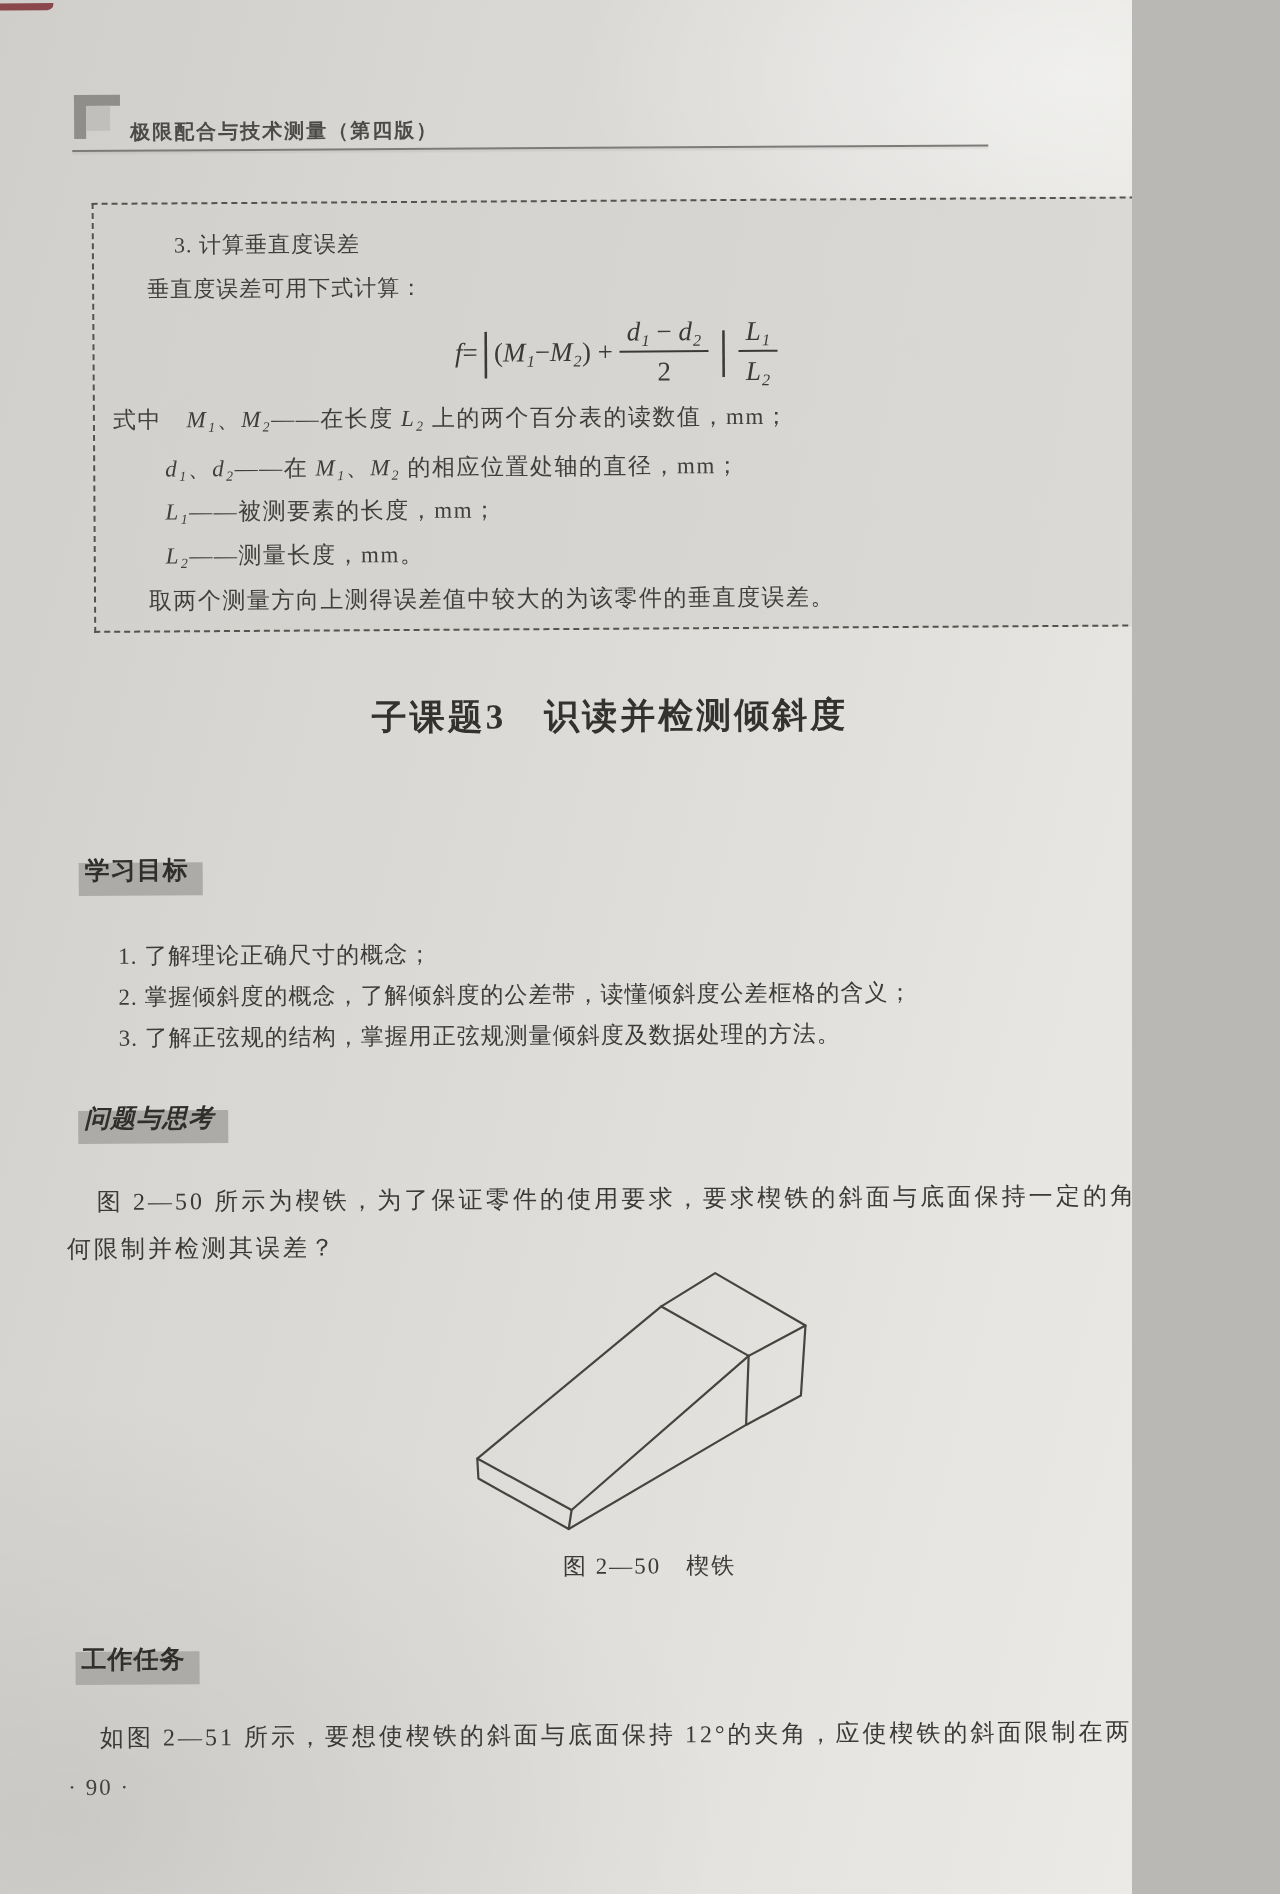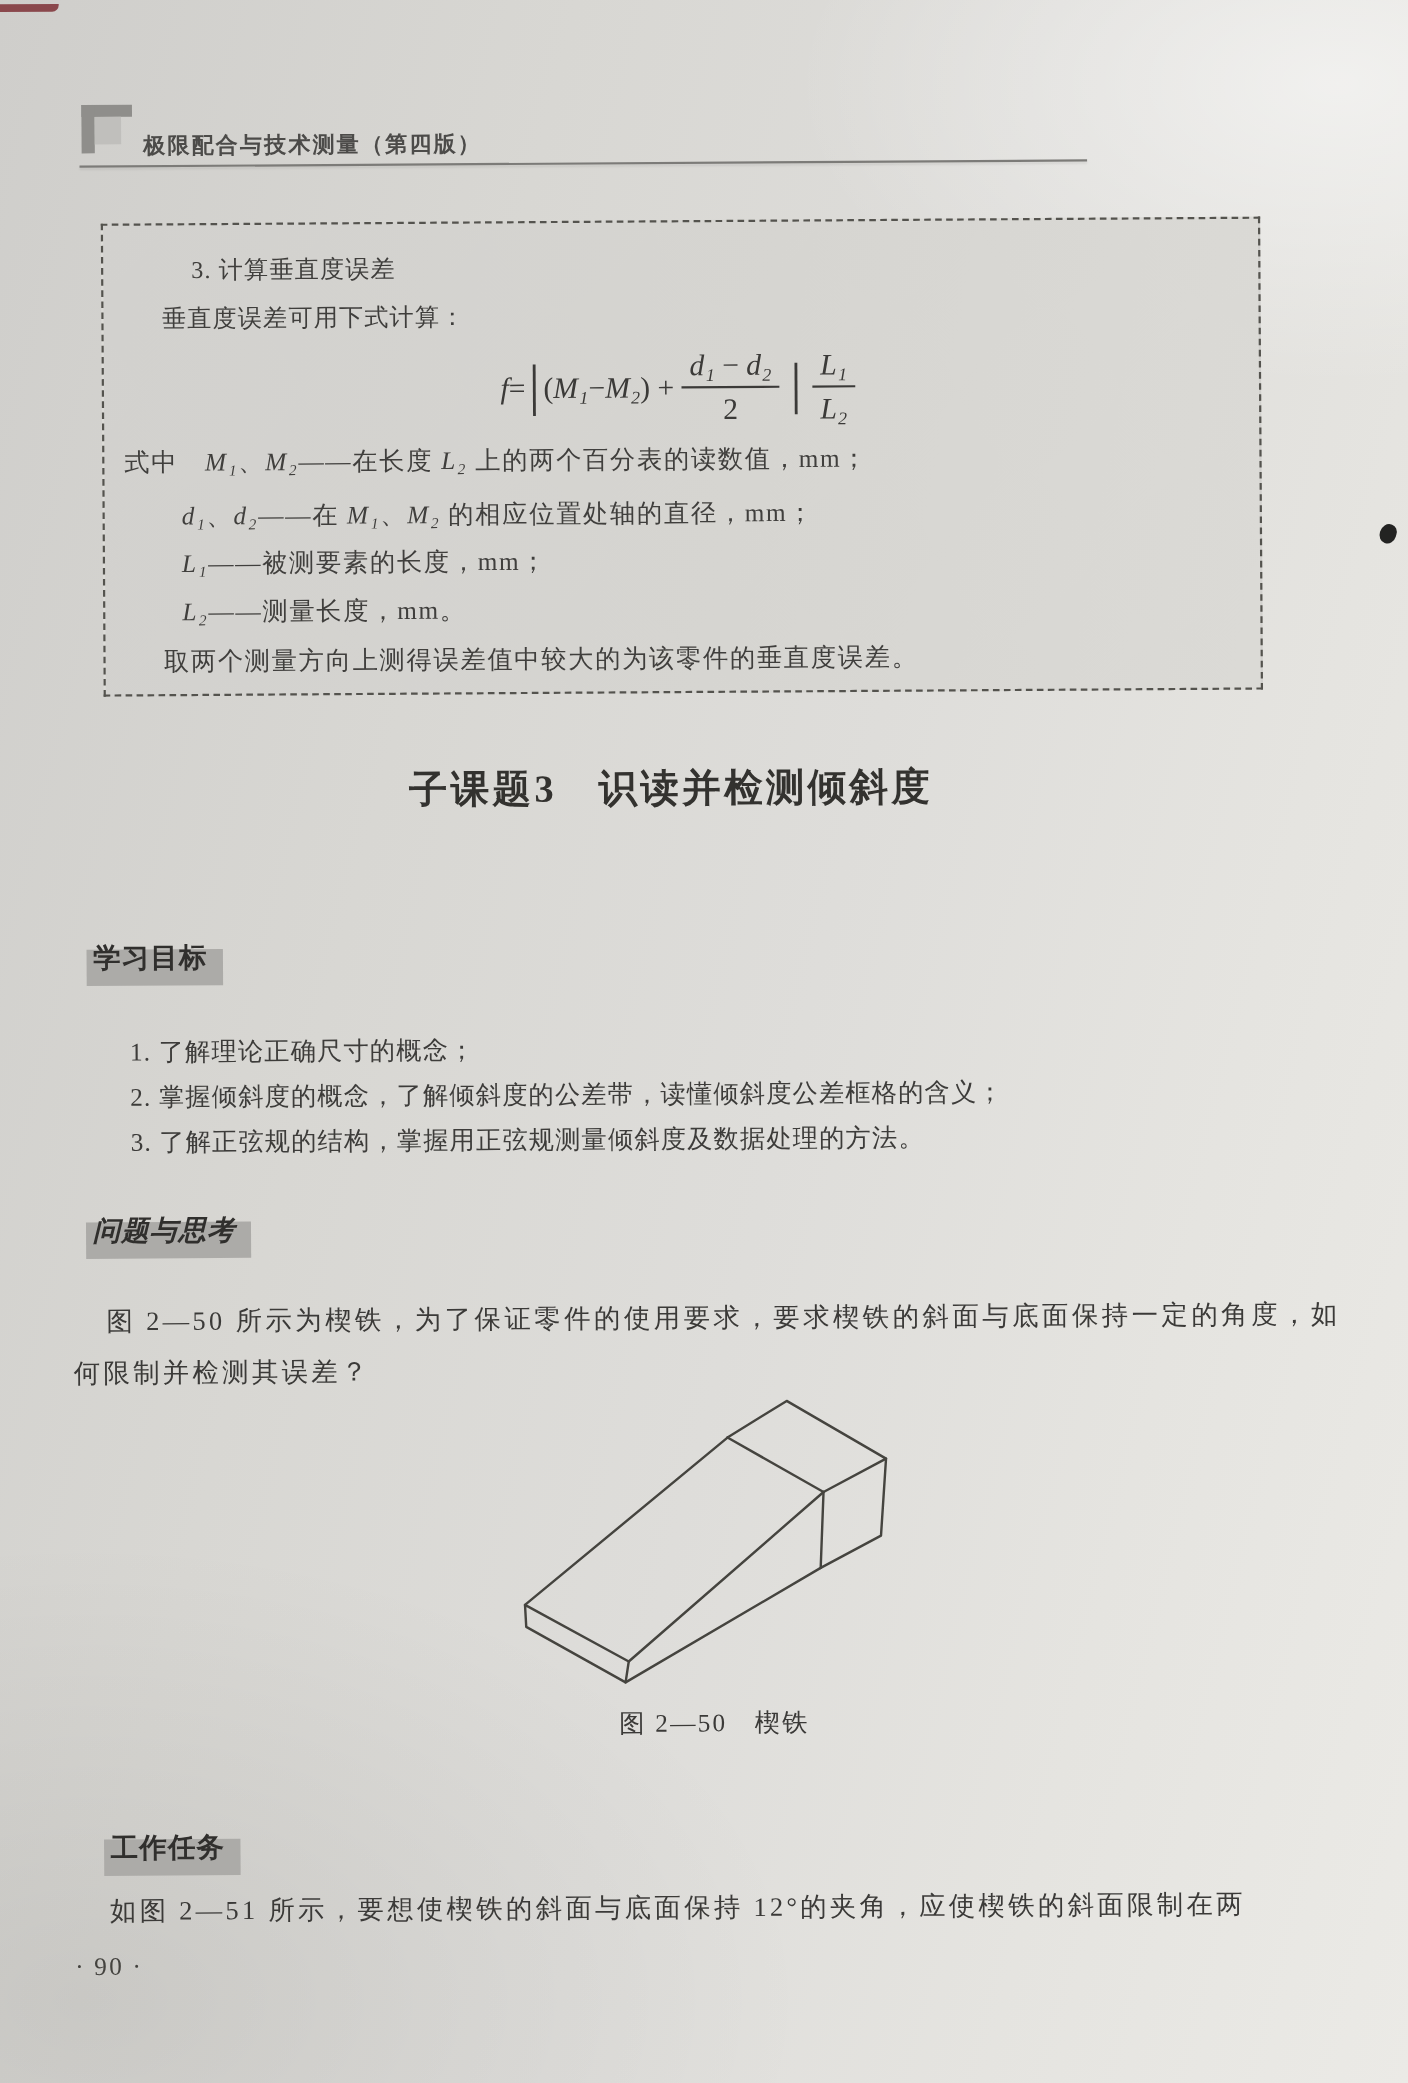--- a/index.html
+++ b/index.html
@@ -1,17 +1,17 @@
 <!DOCTYPE html>
 <html><head>
 <meta charset="utf-8">
 <style>
   html,body{margin:0;padding:0;background:#b9b8b5;}
   .page{
-    position:relative;width:1280px;height:1894px;overflow:hidden;
+    position:relative;width:1132px;height:1894px;overflow:hidden;
     background-image:
       radial-gradient(1100px 700px at 6% 96%, rgba(0,0,0,0.07), rgba(0,0,0,0) 60%),
       radial-gradient(900px 500px at 95% 4%, rgba(255,255,255,0.5), rgba(255,255,255,0) 55%),
       linear-gradient(104deg,#cfcecb 0%,#d8d7d3 30%,#deddda 55%,#e5e4e0 78%,#ebeae6 100%);
     font-family:"Liberation Serif","DejaVu Serif",serif;
     color:#3d3c3a;
   }
   .sheet{position:absolute;inset:0;transform:rotate(-0.35deg);transform-origin:50% 40%;}
 
   
@@ -63,21 +63,21 @@
     font-size:35px;font-weight:bold;letter-spacing:3px;color:#33322f;
     font-family:"Liberation Serif","DejaVu Serif",serif;white-space:nowrap;
   }
 
   
   .subheading{position:absolute;height:44px;font-family:"Liberation Sans","DejaVu Sans",sans-serif;}
   .subheading .hl-bg{position:absolute;left:-6px;top:9px;right:-14px;height:33px;background:#acaba8;}
   .subheading .hl-text{position:relative;font-size:25px;font-weight:700;letter-spacing:1px;color:#302f2d;}
   .sh-goals{left:84px;top:851px;text-align:center;}
   .sh-questions{left:82px;top:1099px;font-style:italic;}
-  .sh-tasks{left:95px;top:1640px;margin-top:20px;}
+  .sh-tasks{left:76px;top:1640px;}
 
   
   .goals{position:absolute;left:117px;top:933px;width:1000px;}
   .goal-item{font-size:23px;letter-spacing:1px;line-height:41px;color:#3d3c3a;white-space:nowrap;}
 
   
   .para{
     position:absolute;margin:0;font-size:24px;letter-spacing:3px;line-height:47px;
     color:#3b3a38;text-align:justify;text-indent:30px;
   }

